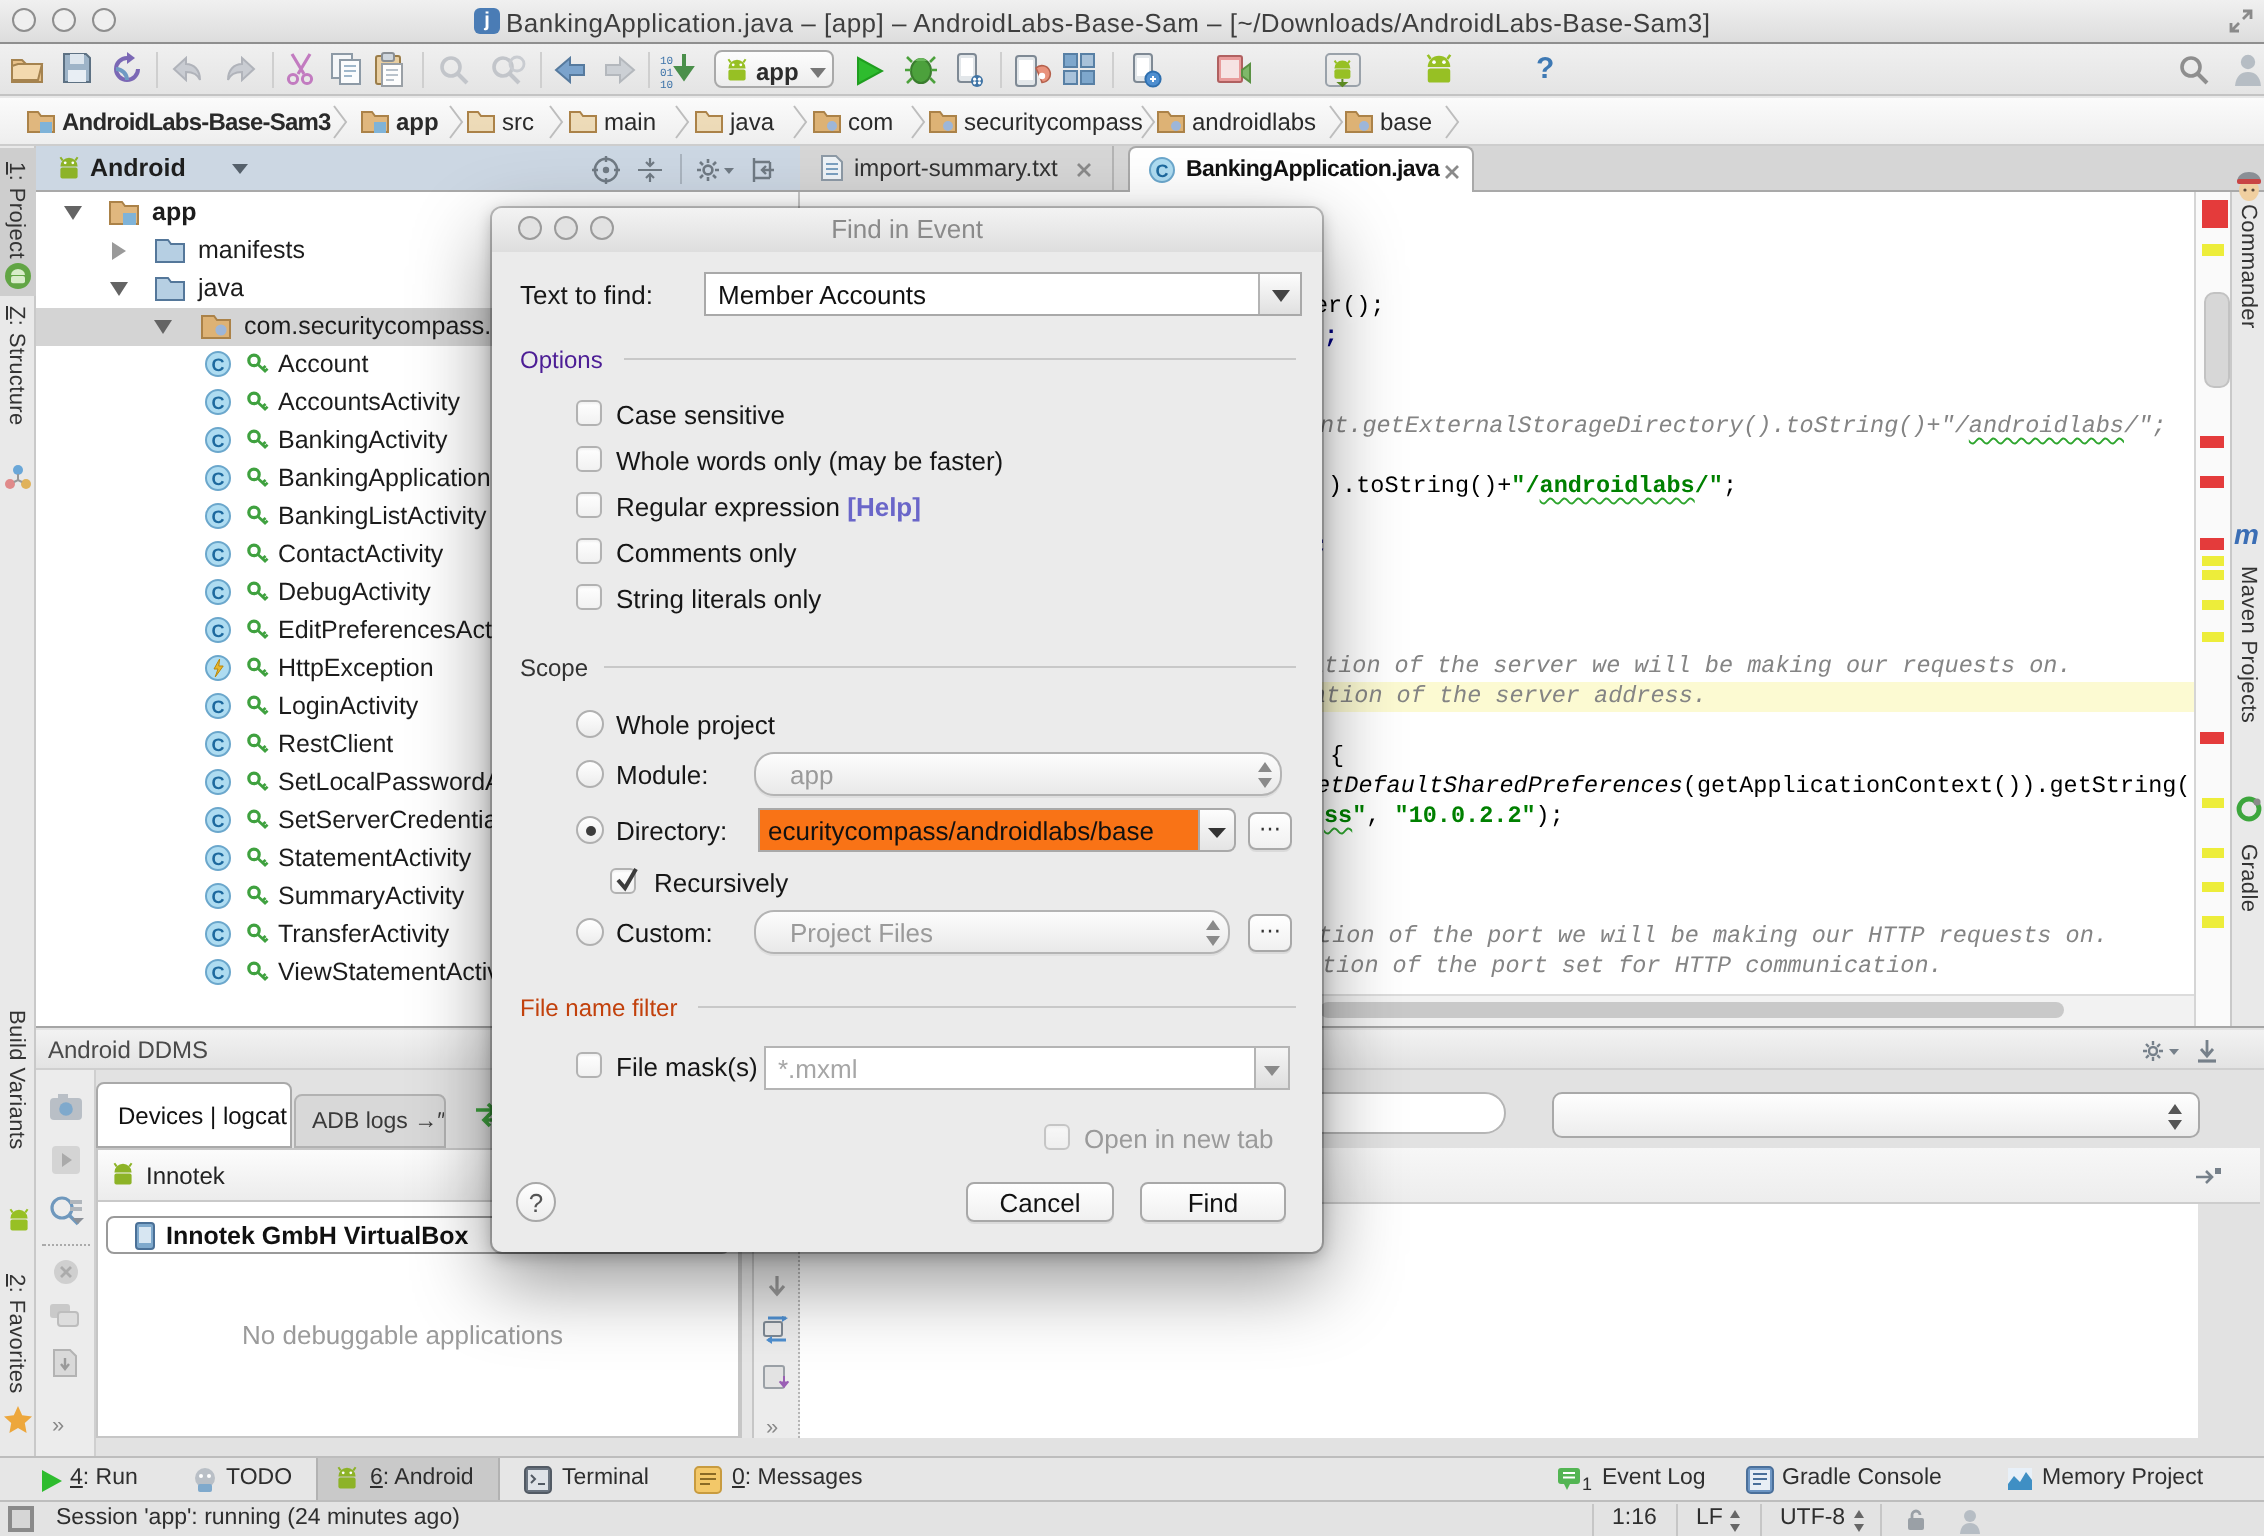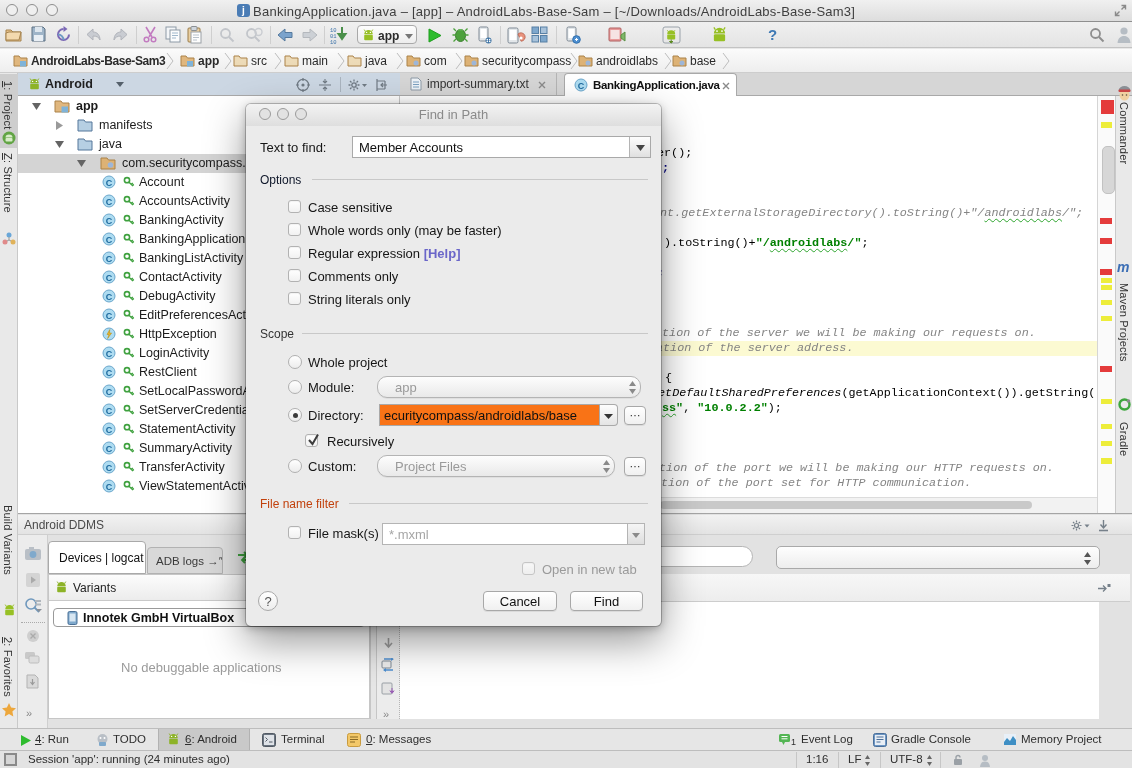--- a/index.html
+++ b/index.html
@@ -667,21 +667,21 @@
       <path d="M1 5h9M7 2l3 3-3 3" stroke="#3fa13f" stroke-width="1.8" fill="none"></path>
       <path d="M14 10H5M8 7 5 10l3 3" stroke="#3fa13f" stroke-width="1.8" fill="none"></path>
     </svg>
   <div class="ab" style="left:30px;top:60px;width:322px;height:145px;background:#fff;border:1px solid #c6c6c6">
     <div class="ab" style="left:0;top:0;width:320px;height:26px;background:linear-gradient(#fcfcfc,#ececec);border-bottom:1px solid #c9c9c9">
       <svg class="ab" style="left:6px;top:6px" width="13" height="12" viewBox="0 0 13 12">
           <path d="M2.2 5.2a4.3 4.3 0 0 1 8.6 0z" fill="#8db327"></path>
           <path d="M3.3 2.2 2.2 .6M9.7 2.2 10.8 .6" stroke="#8db327"></path>
           <rect x="2.2" y="5.8" width="8.6" height="5.4" rx="1" fill="#8db327"></rect>
         </svg>
-      <div class="ab" style="left:24px;top:6px;font-size:12px;color:#222">Variants</div>
+      <div class="ab" style="left:24px;top:6px;font-size:12px;color:#222">Innotek</div>
     </div>
     <div class="ab" style="left:4px;top:33px;width:312px;height:19px;background:#fff;border:1px solid #9a9a9a;border-radius:4px">
       <svg class="ab" style="left:13px;top:2px" width="11" height="14" viewBox="0 0 11 14">
           <rect x="1" y="0.5" width="9" height="13" rx="1.5" fill="#7fa9cc" stroke="#4a7097"></rect>
           <rect x="2.5" y="2.5" width="6" height="8" fill="#d7e6f2"></rect>
         </svg>
       <div class="ab" style="left:29px;top:2px;font-size:12.5px;color:#111;font-weight:bold">Innotek GmbH VirtualBox</div>
     </div>
     <div class="ab" style="left:72px;top:85px;font-size:13px;color:#9b9b9b">No debuggable applications</div>
   </div>
@@ -793,32 +793,32 @@
       <circle cx="7" cy="4" r="3" fill="#b6bdc4"></circle>
       <path d="M2 13c.4-4 2.3-5.5 5-5.5s4.6 1.5 5 5.5z" fill="#b6bdc4"></path>
     </svg>
 </div>
 
 <div class="ab" id="dialog" style="left:246px;top:104px;width:415px;height:522px;background:#ebebeb;border-radius:5px;box-shadow:0 0 0 1px rgba(0,0,0,.22),0 15px 40px rgba(0,0,0,.42),0 2px 8px rgba(0,0,0,.25)">
   <div class="ab" style="left:0;top:0;width:415px;height:22px;background:linear-gradient(#f3f3f3,#dedede);border-radius:5px 5px 0 0">
     <div class="ab" style="left:13px;top:4px;width:12px;height:12px;border-radius:50%;background:#e2e2e2;border:1px solid #9b9b9b"></div>
     <div class="ab" style="left:31px;top:4px;width:12px;height:12px;border-radius:50%;background:#e2e2e2;border:1px solid #9b9b9b"></div>
     <div class="ab" style="left:49px;top:4px;width:12px;height:12px;border-radius:50%;background:#e2e2e2;border:1px solid #9b9b9b"></div>
-    <div style="text-align:center;font-size:13px;color:#8a8a8a;line-height:21px">Find in Path</div>
+    <div style="text-align:center;font-size:13px;color:#8a8a8a;line-height:21px">Find in Event</div>
   </div>
   <div class="lbl ab" style="left:14px;top:36px">Text to find:</div>
   <div class="ab" style="left:106px;top:32px;width:299px;height:22px;background:#fff;border:1px solid #a9a9a9">
     <div class="ab" style="left:6px;top:3px;font-size:13px;color:#111">Member Accounts</div>
     <div class="ab" style="left:276px;top:0;width:21px;height:20px;background:linear-gradient(#fdfdfd,#e0e0e0);border-left:1px solid #b4b4b4">
         <svg style="position:absolute;left:6px;top:8px" width="9" height="6">
           <path d="M0 0h9L4.5 6z" fill="#444"></path>
         </svg>
       </div>
   </div>
-  <div class="ab" style="left:14px;top:69px;font-size:12px;color:#0f172a">Options</div>
+  <div class="ab" style="left:14px;top:69px;font-size:12px;color:#4c1d95">Options</div>
   <div class="ab" style="left:66px;top:75px;width:336px;height:1px;background:#c8c8c8"></div>
   <div class="cb ab" style="left:42px;top:96px"></div>
     <div class="lbl ab" style="left:62px;top:96px">Case sensitive</div>
   <div class="cb ab" style="left:42px;top:119px"></div>
     <div class="lbl ab" style="left:62px;top:119px">Whole words only (may be faster)</div>
   <div class="cb ab" style="left:42px;top:142px"></div>
     <div class="lbl ab" style="left:62px;top:142px">Regular expression <span style="color:#6a66c9;font-weight:bold">[Help]</span></div>
   <div class="cb ab" style="left:42px;top:165px"></div>
     <div class="lbl ab" style="left:62px;top:165px">Comments only</div>
   <div class="cb ab" style="left:42px;top:188px"></div>

